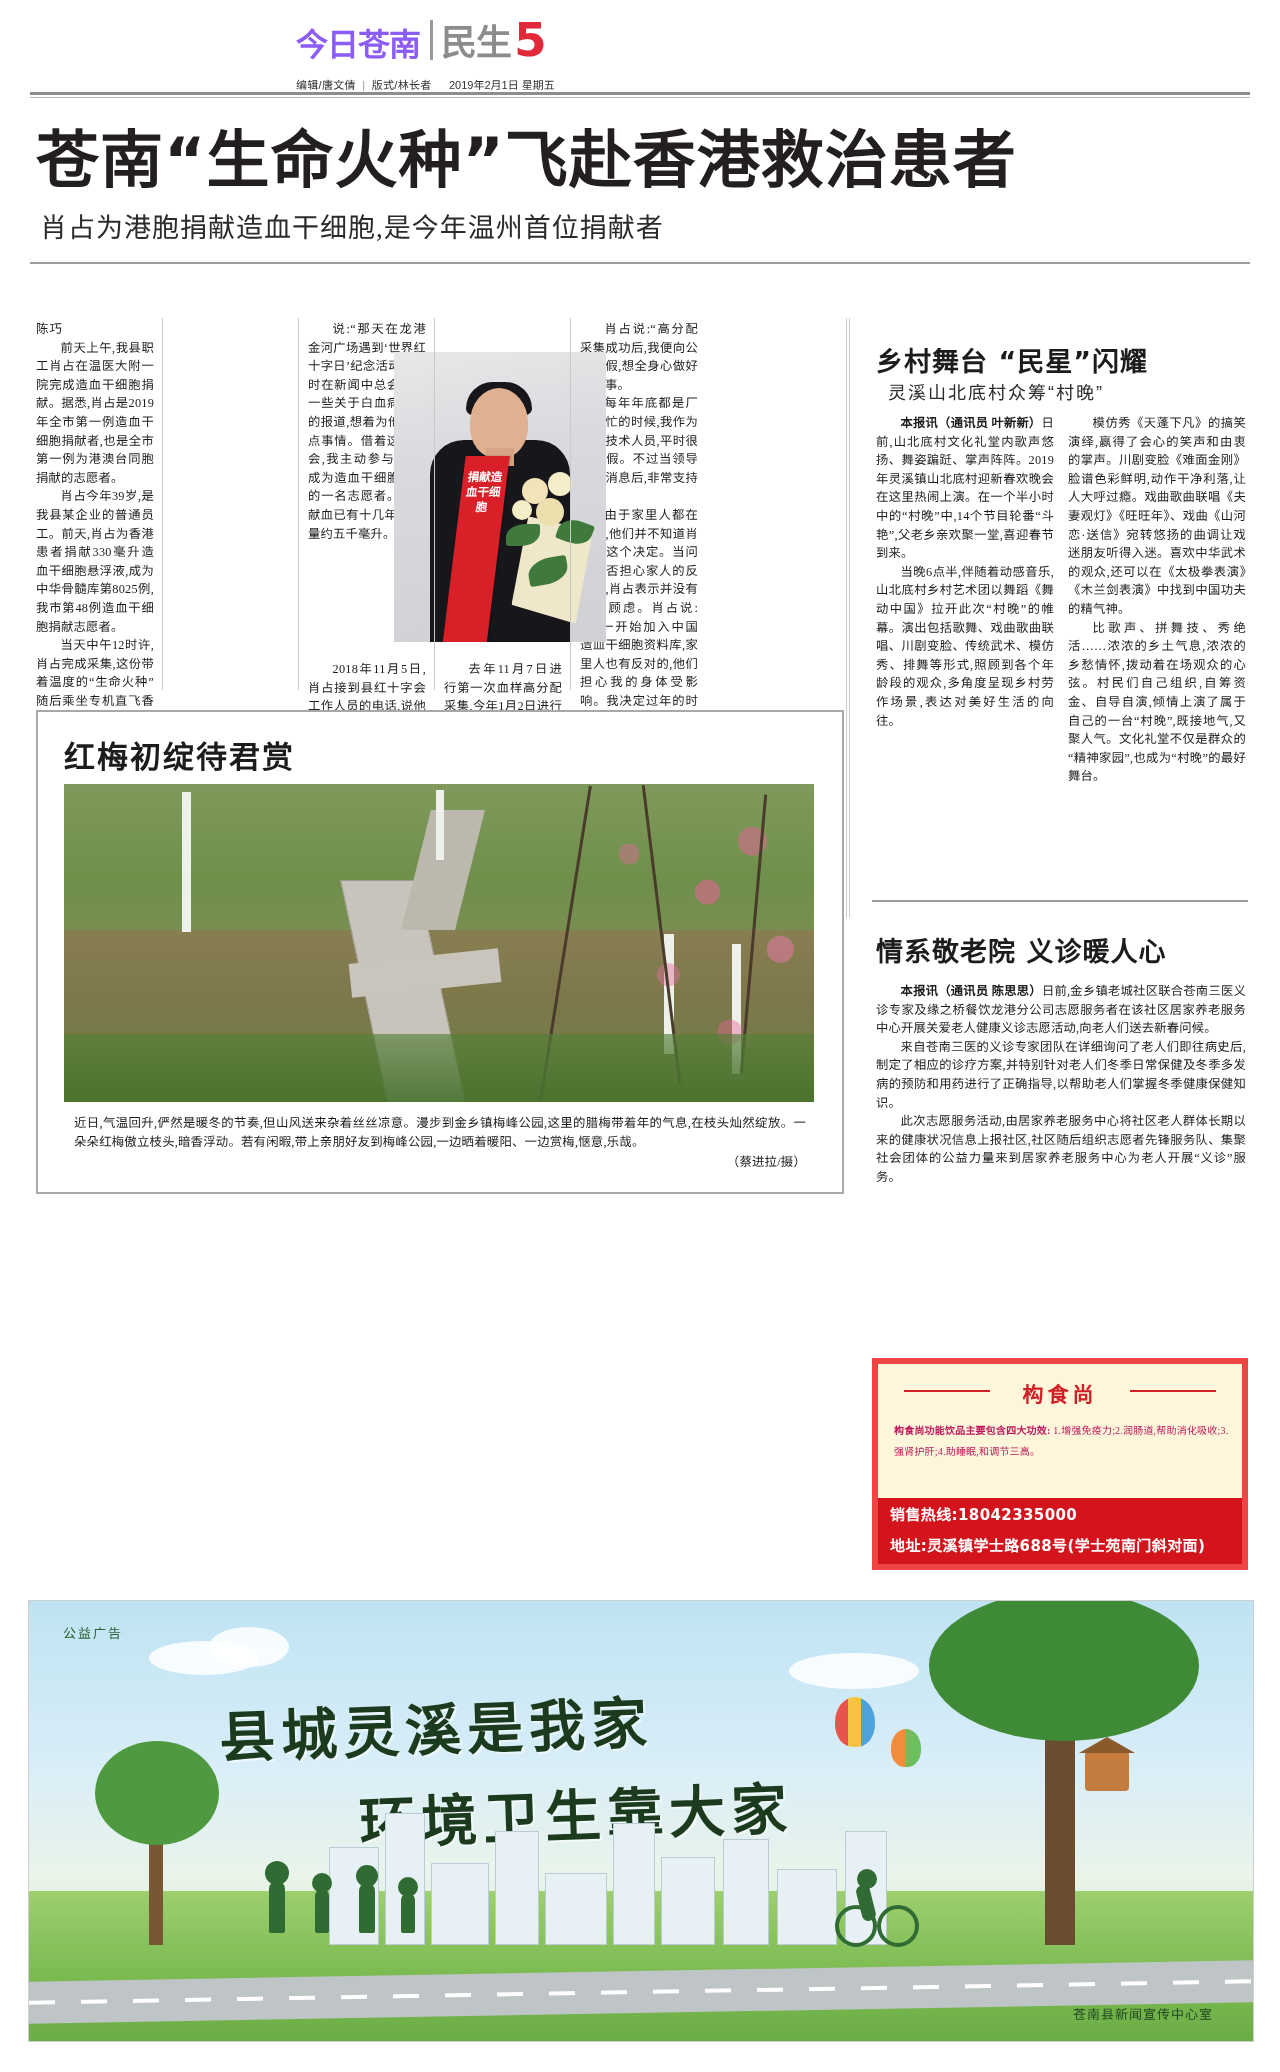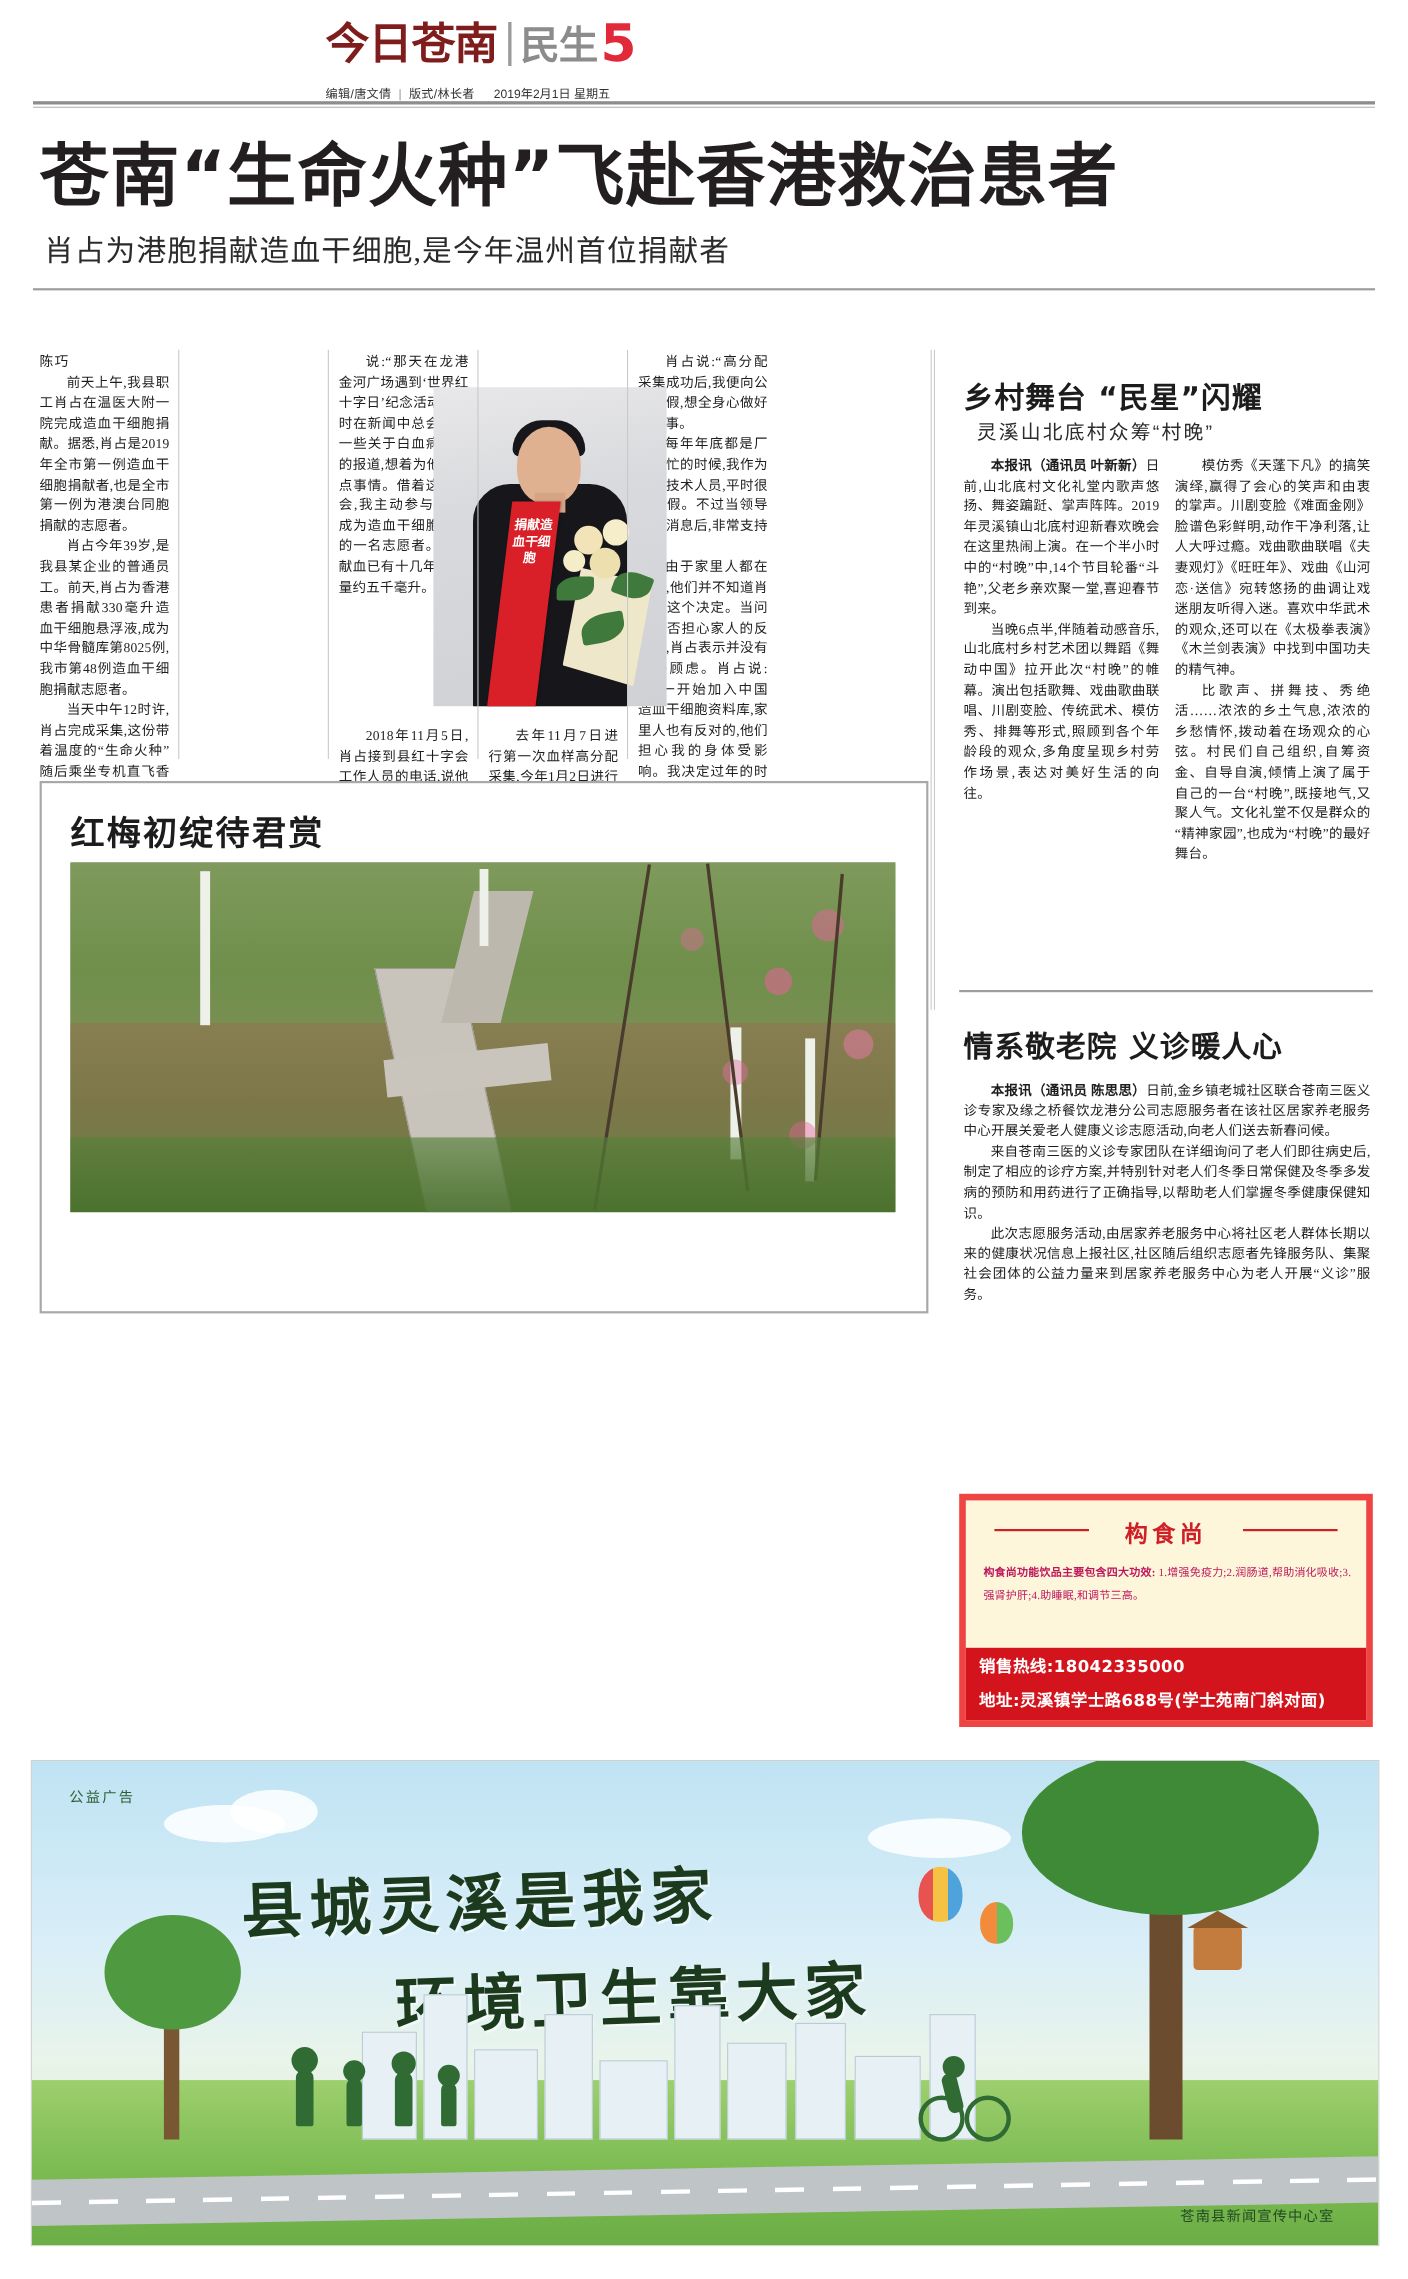--- a/index.html
+++ b/index.html
@@ -24,23 +24,23 @@
     position:absolute; left:0; top:0; width:1280px; height:100px;
     background:#fff;
   }
   .mast-inner{
     position:absolute; left:296px; top:18px;
     display:flex; align-items:flex-end; gap:0px;
   }
   .mast-title{
     font-family:"DejaVu Sans","Liberation Sans",sans-serif;
     font-weight:bold;
-    font-size:40px;
+    font-size:32px;
     letter-spacing:-1px;
-    color:#7f1d1d;
+    color:#8b5cf6;
     line-height:1;
     padding-right:10px;
     text-align:center;
   }
   .mast-sep{
     width:3px; height:40px; background:#9a9a9a; margin:0 8px 1px 0;
   }
   .mast-section{
     font-family:"DejaVu Sans","Liberation Sans",sans-serif;
     font-weight:bold;
@@ -424,20 +424,24 @@
       <div class="fp-layer" style="left:600px;top:150px;width:10px;height:120px;background:#eef0ea;"></div>
       <div class="fp-layer" style="left:668px;top:160px;width:9px;height:130px;background:#eef0ea;"></div>
 
       <div class="fp-layer" style="left:470px;top:0;width:280px;height:318px;background:radial-gradient(circle at 62% 34%, rgba(231,98,154,.55) 0 12px, transparent 13px), radial-gradient(circle at 78% 18%, rgba(231,98,154,.5) 0 14px, transparent 15px), radial-gradient(circle at 48% 60%, rgba(224,110,160,.45) 0 11px, transparent 12px), radial-gradient(circle at 88% 52%, rgba(236,120,170,.5) 0 13px, transparent 14px), radial-gradient(circle at 34% 22%, rgba(228,104,158,.42) 0 10px, transparent 11px), radial-gradient(circle at 70% 78%, rgba(231,98,154,.42) 0 12px, transparent 13px);"></div>
       <div class="fp-layer" style="left:500px;top:0;width:3px;height:318px;background:#4a3b2c;transform:rotate(9deg);"></div>
       <div class="fp-layer" style="left:596px;top:0;width:3px;height:300px;background:#4a3b2c;transform:rotate(-7deg);"></div>
       <div class="fp-layer" style="left:688px;top:10px;width:3px;height:280px;background:#4a3b2c;transform:rotate(5deg);"></div>
 
       <div class="fp-layer" style="left:0;top:250px;width:100%;height:68px;background:linear-gradient(180deg,rgba(86,128,56,.65),rgba(72,112,45,.9));"></div>
     </div>
+    <div class="feature-caption">
+      <span>近日,气温回升,俨然是暖冬的节奏,但山风送来杂着丝丝凉意。漫步到金乡镇梅峰公园,这里的腊梅带着年的气息,在枝头灿然绽放。一朵朵红梅傲立枝头,暗香浮动。若有闲暇,带上亲朋好友到梅峰公园,一边晒着暖阳、一边赏梅,惬意,乐哉。</span>
+      <span class="feature-credit">（蔡进拉/摄）</span>
+    </div>
   </div>
 
   <div class="adbox">
     <div class="adbox-dash" style="left:26px;width:86px;"></div>
     <div class="adbox-dash" style="right:26px;width:86px;"></div>
     <div class="adbox-title">构食尚</div>
     <div class="adbox-body">
       <span class="lead">构食尚功能饮品主要包含四大功效:</span>
       <span>1.增强免疫力;2.润肠道,帮助消化吸收;3.强肾护肝;4.助睡眠,和调节三高。</span>
     </div>

